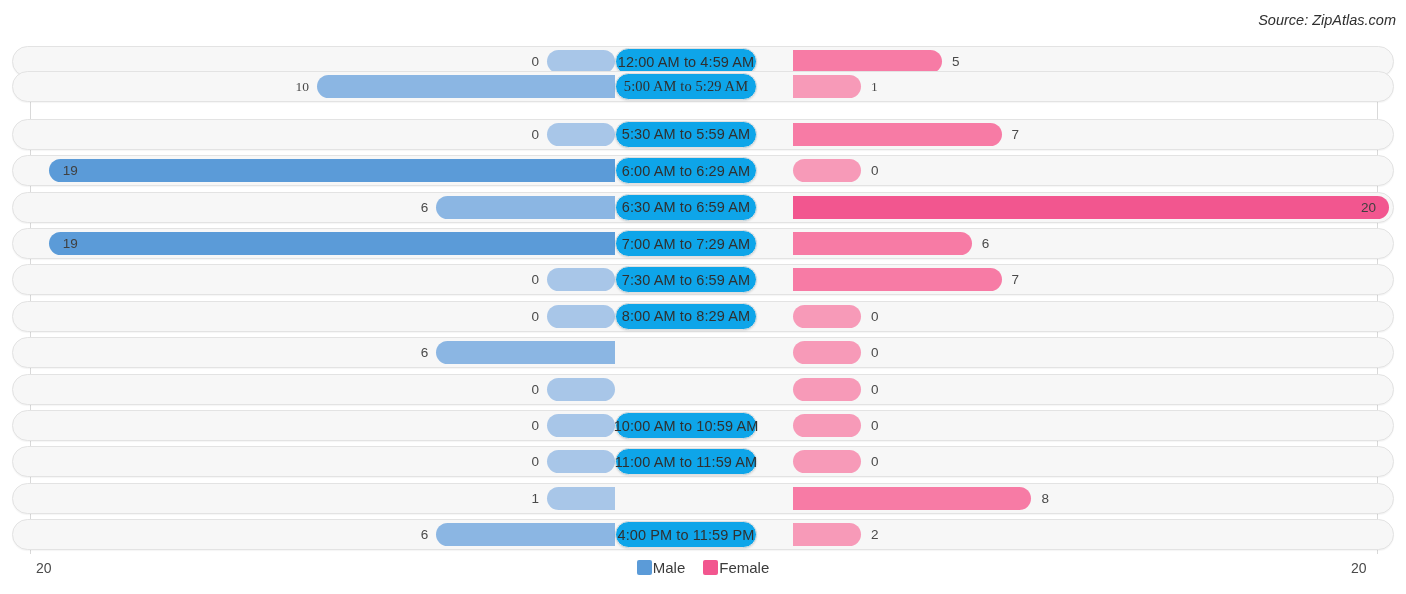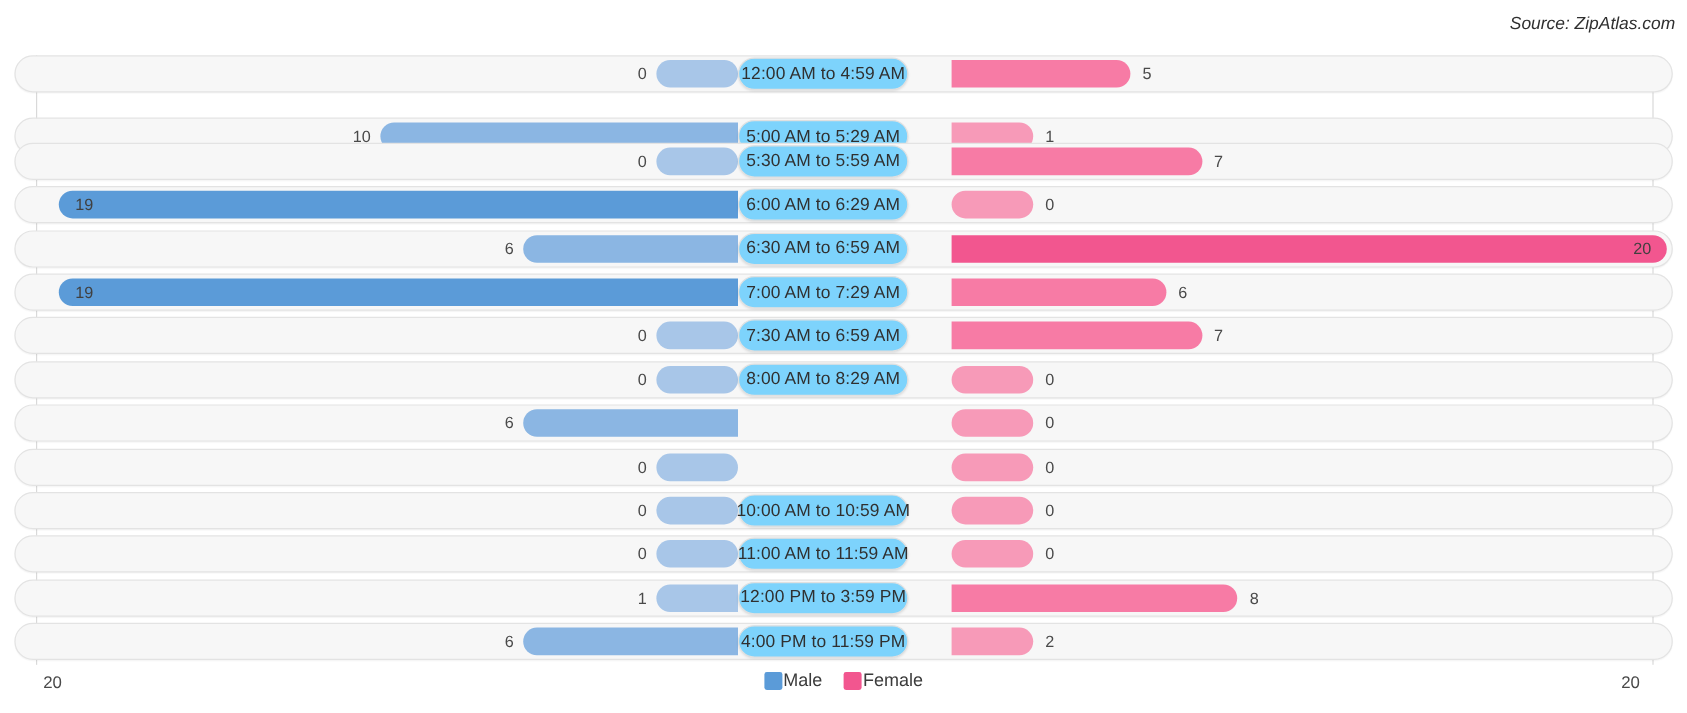--- a/index.html
+++ b/index.html
@@ -51,21 +51,21 @@
   .val{
     position:absolute;top:8px;
     font-size:13.5px;color:#4a4a4a;white-space:nowrap;line-height:15px;
   }
   .val.inside{color:#404040;}
   .val.male-out{text-align:right;}
   .val.female-out{text-align:left;}
 
   .catpill{
     position:absolute;left:615px;top:2px;width:142px;height:27px;
-    background:#7dd3fc;
+    background:#0ea5e9;
     border:1px solid #e0e0e0;
     border-radius:14px;
     box-shadow:0 1px 2px rgba(0,0,0,.10);
     box-sizing:border-box;
     display:flex;align-items:center;justify-content:center;
   }
   .catpill span{
     font-size:14.5px;color:#303030;white-space:nowrap;letter-spacing:.1px;
   }
   
@@ -94,21 +94,21 @@
       <div class="row" style="top: 0px;">
         <div class="track"></div>
         <div class="bar bar-male capped" style="left: 547px; width: 68px; background: rgb(168, 198, 232);"></div>
         <div class="val male-out" style="left: 501px; width: 38px; text-align: right;">0</div>
         <div class="bar bar-female" style="left: 793px; width: 149px; background: rgb(247, 123, 165);"></div>
         <div class="val female-out" style="left: 952px;">5</div>
         <div class="catpill">
           <span>12:00 AM to 4:59 AM</span>
         </div>
       </div>
-      <div class="row" style="top: 52px;">
+      <div class="row" style="top: 25px; font-family: Liberation Serif, serif;">
         <div class="track"></div>
         <div class="bar bar-male" style="left: 317px; width: 298px; background: rgb(139, 182, 227);"></div>
         <div class="val male-out" style="left: 271px; width: 38px; text-align: right;">10</div>
         <div class="bar bar-female" style="left: 793px; width: 68px; background: rgb(247, 154, 184);"></div>
         <div class="val female-out" style="left: 871px;">1</div>
         <div class="catpill">
           <span>5:00 AM to 5:29 AM</span>
         </div>
       </div>
       <div class="row" style="top: 72.8px;">
@@ -204,23 +204,20 @@
         <div class="catpill">
           <span>11:00 AM to 11:59 AM</span>
         </div>
       </div>
       <div class="row" style="top: 436.8px;">
         <div class="track"></div>
         <div class="bar bar-male" style="left: 547px; width: 68px; background: rgb(168, 198, 232);"></div>
         <div class="val male-out" style="left: 501px; width: 38px; text-align: right;">1</div>
         <div class="bar bar-female" style="left: 793px; width: 238.4px; background: rgb(247, 123, 165);"></div>
         <div class="val female-out" style="left: 1041.4px;">8</div>
-        <div class="catpill">
-          <span>12:00 PM to 3:59 PM</span>
-        </div>
       </div>
       <div class="row" style="top: 473.2px;">
         <div class="track"></div>
         <div class="bar bar-male" style="left: 436.2px; width: 178.8px; background: rgb(139, 182, 227);"></div>
         <div class="val male-out" style="left: 390.2px; width: 38px; text-align: right;">6</div>
         <div class="bar bar-female" style="left: 793px; width: 68px; background: rgb(247, 154, 184);"></div>
         <div class="val female-out" style="left: 871px;">2</div>
         <div class="catpill">
           <span>4:00 PM to 11:59 PM</span>
         </div>

